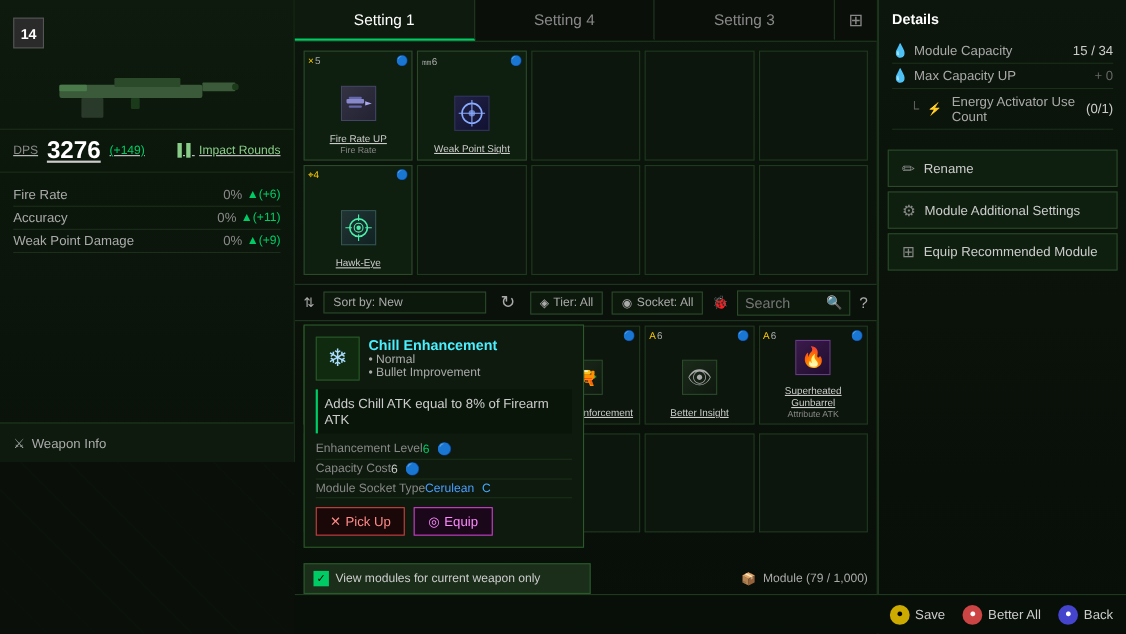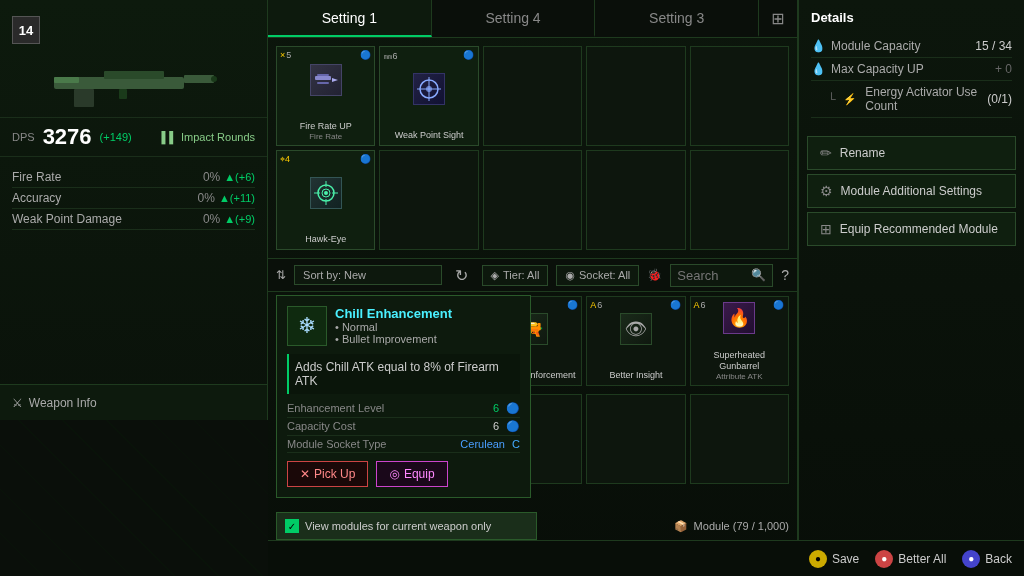--- a/index.html
+++ b/index.html
@@ -96,20 +96,21 @@
     
     .gun-svg { width: 180px; height: 55px; }
 
     .dps-row {
       display: flex;
       align-items: center;
       padding: 6px 12px;
       border-top: 1px solid #1a2e1a;
       border-bottom: 1px solid #1a2e1a;
       gap: 8px;
+      text-decoration: underline;
     }
     .dps-label { color: #888; font-size: 11px; }
     .dps-value { color: #ffffff; font-size: 22px; font-weight: bold; }
     .dps-delta { color: #00cc66; font-size: 11px; }
     .dps-separator { flex: 1; }
     .ammo-type {
       display: flex;
       align-items: center;
       gap: 4px;
       color: #88cc88;
@@ -259,22 +260,23 @@
       display: flex;
       align-items: center;
       justify-content: center;
       position: relative;
     }
 
     .module-name {
       font-size: 9px;
       color: #ccc;
       text-align: center;
-      margin-top: 16px;
+      margin-top: 2px;
       line-height: 1.2;
+      text-decoration: underline;
     }
     .module-subname {
       font-size: 8px;
       color: #888;
       text-align: center;
     }
 
     
     .separator-bar {
       display: flex;
@@ -410,21 +412,20 @@
       padding: 6px;
       background: #0a150a;
       border-left: 2px solid #00cc66;
     }
 
     .tooltip-stats {
       margin: 6px 0;
     }
     .tooltip-stat-row {
       display: flex;
-      justify-content: space-between;
       font-size: 11px;
       padding: 2px 0;
       border-bottom: 1px solid #1a2e1a;
     }
     .tooltip-stat-label { color: #888; }
     .tooltip-stat-value { color: #ccc; }
     .tooltip-stat-value.highlight { color: #00cc66; }
     .tooltip-stat-value.cerulean { color: #4a9eff; }
     .tooltip-stat-value.impact { color: #88cc88; }
 

